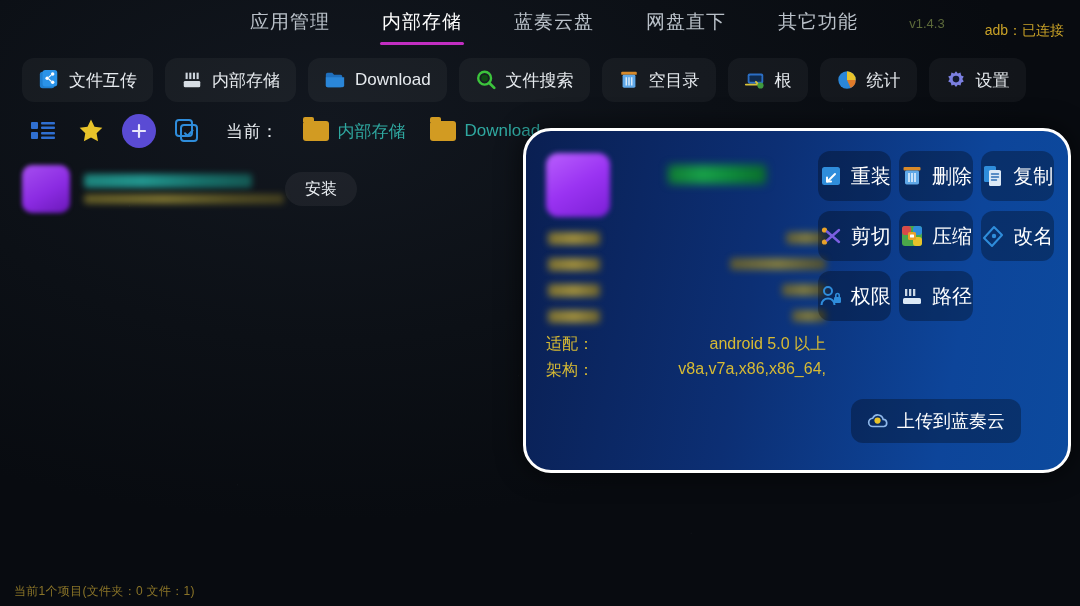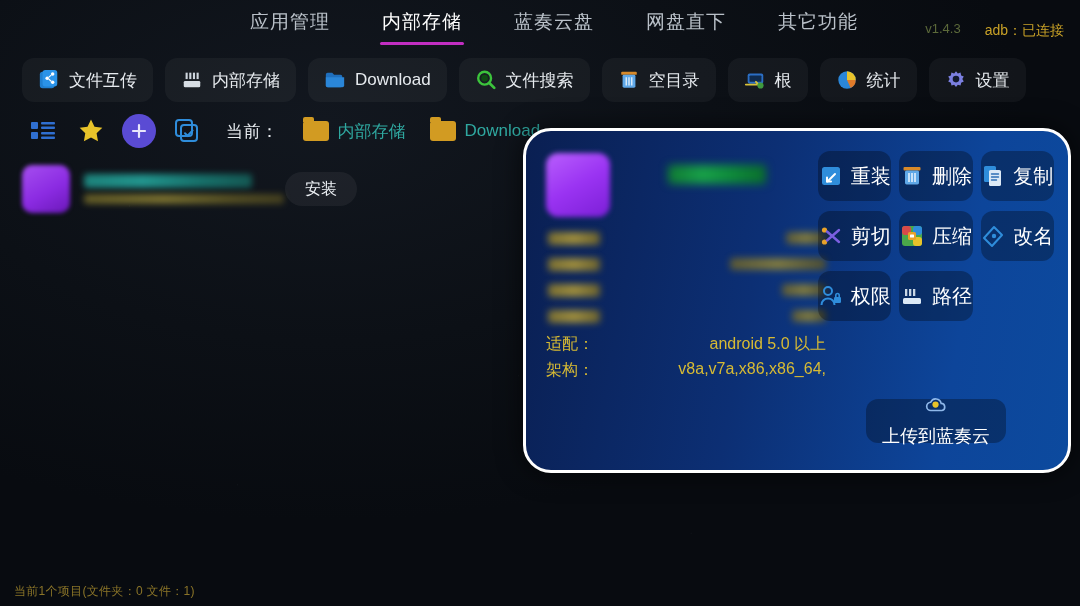--- a/index.html
+++ b/index.html
@@ -50,21 +50,21 @@
     white-space: nowrap;
   }
   .tab.active { color: #ffffff; }
   .tab.active .underline {
     position: absolute; left: 0; right: 0; bottom: 0;
     height: 3px; border-radius: 2px;
     background: #c22ec2;
   }
   .nav-right {
     position: absolute; right: 16px; top: 16px;
-    display: flex; align-items: center; gap: 24px;
+    display: flex; gap: 40px;
     font-size: 13px;
   }
   .version { color: #5c6a3a; }
   .adb { color: #c9a227; font-size: 14px; margin-top: 6px; }
 
   
   .toolbar1 {
     position: absolute; top: 58px; left: 22px;
     display: flex; align-items: center; gap: 12px;
   }
@@ -217,21 +217,21 @@
   .abtn .ic { width: 24px; height: 24px; flex: none; display:block; }
   .upload-wrap {
     position: absolute; right: 14px; top: 268px;
     width: 236px; display: flex; justify-content: center;
   }
   .upload-btn {
     display: flex; align-items: center; justify-content: center; gap: 8px;
     height: 44px; padding: 0 16px; border-radius: 12px;
     background: rgba(0,0,0,.30);
     color: #ffffff; font-size: 18px;
-    cursor: pointer; white-space: nowrap; flex-direction: column;
+    cursor: pointer; white-space: nowrap;
   }
   .upload-btn .ic { width: 22px; height: 22px; flex:none; display:block; }
 </style>
 </head>
 <body>
 
 <div id="app">
 
   <div class="topnav">
     <div class="nav-tabs">

